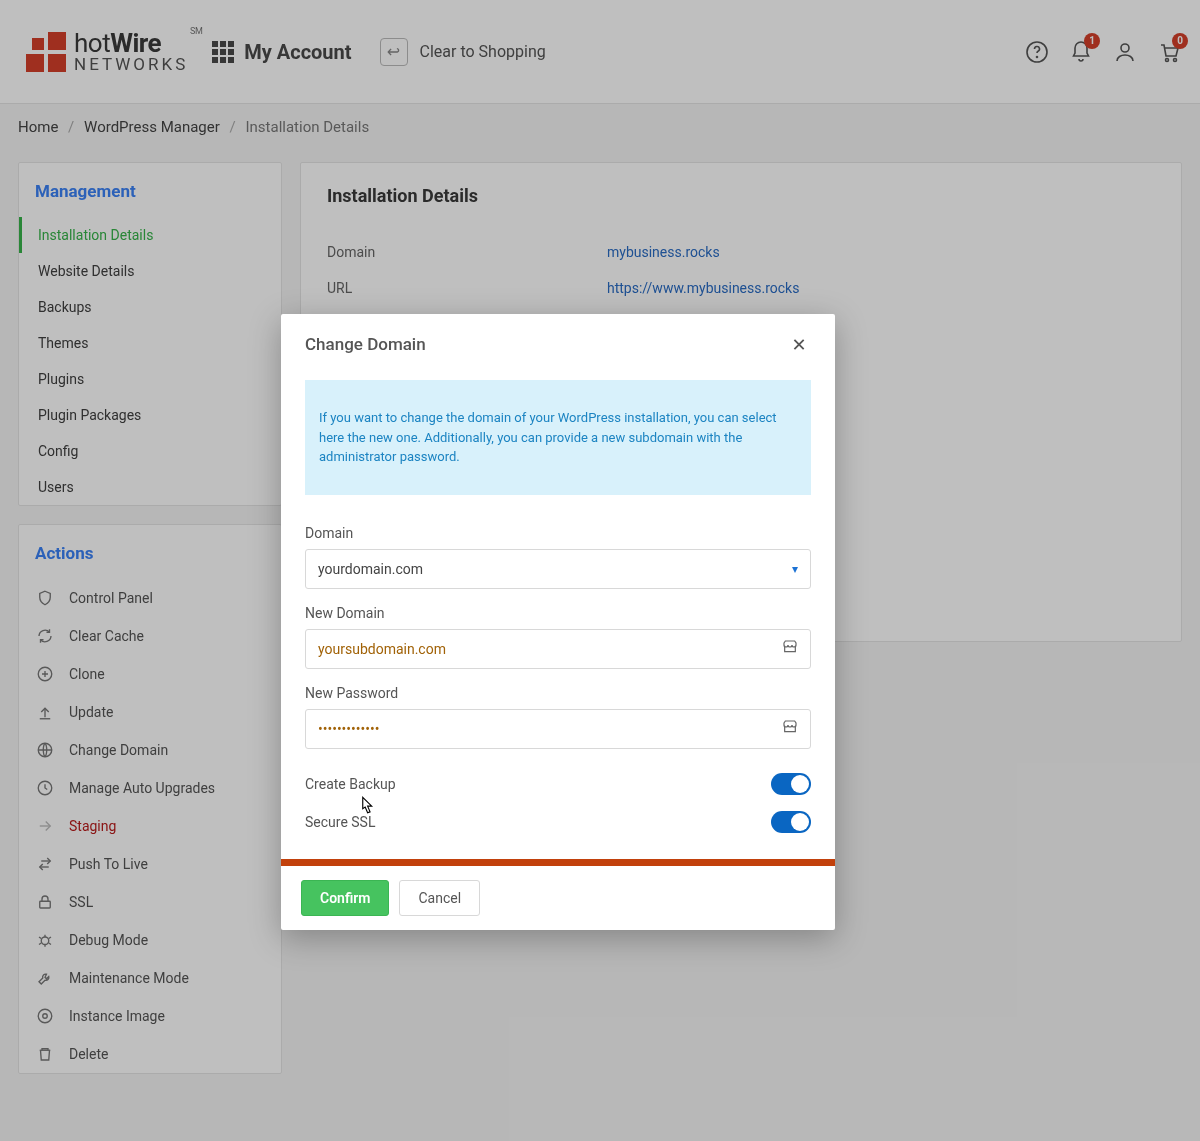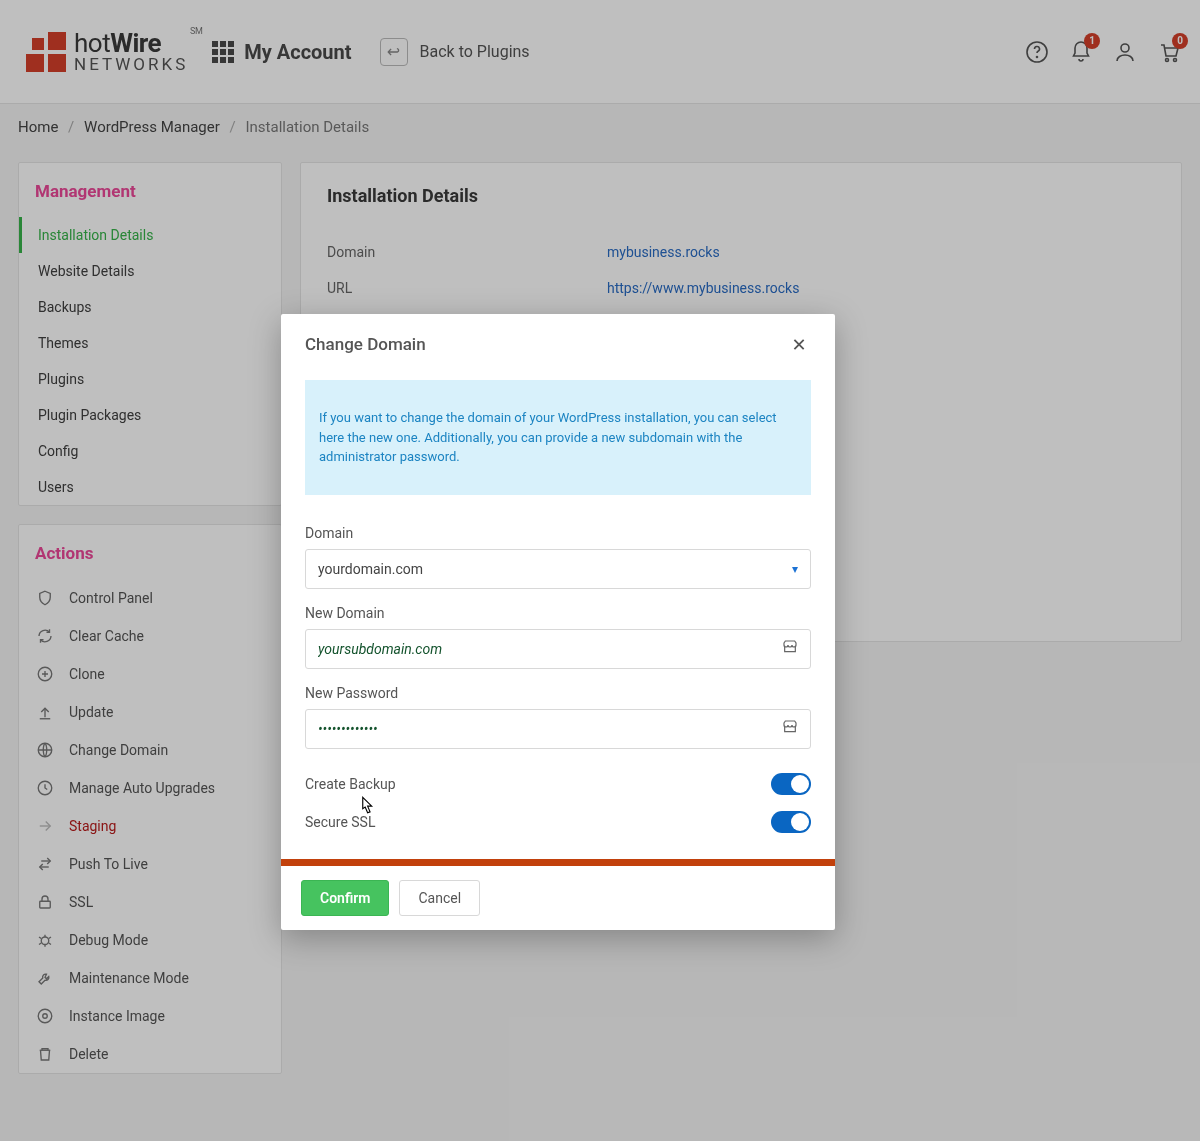--- a/index.html
+++ b/index.html
@@ -49,21 +49,21 @@
   .ticon svg { width: 24px; height: 24px; stroke: #555; fill: none; stroke-width: 1.6; }
   .badge { position: absolute; top: -6px; right: -6px; min-width: 16px; height: 16px; border-radius: 8px; background: #d43f2a; color: #fff; font-size: 10px; font-weight: 700; display: flex; align-items: center; justify-content: center; padding: 0 2px;}
   
   .crumbs { padding: 14px 18px; font-size: 15px; color: #777; background:#f5f5f5; }
   .crumbs a { color: #444; text-decoration: none; }
   .crumbs .sep { margin: 0 6px; color: #aaa; }
   
   .content { display: flex; gap: 18px; padding: 12px 18px; align-items: flex-start; }
   .sidebar { width: 264px; display: flex; flex-direction: column; gap: 18px; }
   .card { background: #fff; border: 1px solid #e5e5e5; border-radius: 2px; }
-  .card h3 { font-size: 17px; font-weight: 700; color: #ec4899; padding: 18px 16px 16px; }
+  .card h3 { font-size: 17px; font-weight: 700; color: #3b82f6; padding: 18px 16px 16px; }
   .navlist .item { padding: 10px 16px; font-size: 14px; color: #404040; cursor: pointer; border-left: 3px solid transparent;}
   .navlist .item.active { color: #37b34a; border-left-color: #37b34a; }
   .actions .item { padding: 9px 16px; font-size: 14px; color: #555; display: flex; align-items: center; gap: 14px; cursor: pointer;}
   .actions .item.disabled { color: #b91c1c; }
   .actions .icon { width: 20px; height: 20px; display:flex; align-items:center; justify-content:center;}
   .actions .icon svg { width: 18px; height: 18px; stroke: #777; fill: none; stroke-width: 1.8; }
   .actions .item.disabled .icon svg { stroke: #bbb; }
   .main { flex: 1; }
   .panel { background: #fff; border: 1px solid #e5e5e5; border-radius: 2px; padding: 22px 26px; min-height: 480px;}
   .panel h2 { font-size: 18px; font-weight: 700; color: #3a3a3a; margin-bottom: 28px;}
@@ -85,21 +85,21 @@
   .modal-body { padding: 6px 24px 18px; }
   .info-banner { background: #d8f1fb; color: #1c84c2; font-size: 13px; line-height: 1.5; padding: 28px 14px; margin-bottom: 30px; }
   .field { margin-bottom: 16px; }
   .field label { display: block; font-size: 14px; color: #555; margin-bottom: 8px; }
   .select, .input {
     width: 100%; height: 40px; border: 1px solid #d8d8d8; border-radius: 3px;
     padding: 0 12px; font-size: 14px; color: #444; background: #fff;
     display: flex; align-items: center; justify-content: space-between;
   }
   .select .chev { color: #1c72d4; font-size: 12px; }
-  .input input { border: none; outline: none; width: 100%; font-size: 14px; color: #14532d; font-family: inherit; font-style: italic; }
+  .input input { border: none; outline: none; width: 100%; font-size: 14px; color: #a16207; font-family: inherit; }
   .input .suffix-icon { color: #666; }
   .toggle-row { display: flex; justify-content: space-between; align-items: center; padding: 8px 0; font-size: 14px; color: #555;}
   .toggle { width: 40px; height: 22px; border-radius: 11px; background: #0a66c2; position: relative; }
   .toggle .knob { width: 18px; height: 18px; border-radius: 50%; background: #fff; position: absolute; top: 2px; right: 2px; }
   .modal-foot { border-top: 7px solid #c2410c; padding: 14px 20px; display: flex; gap: 10px; }
   .btn { height: 36px; padding: 0 18px; border-radius: 3px; font-size: 14px; cursor: pointer; display: inline-flex; align-items: center; justify-content: center; }
   .btn-primary { background: #46c35f; color: #fff; border: 1px solid #3bb553; font-weight: 600;}
   .btn-secondary { background: #fff; color: #555; border: 1px solid #d8d8d8; }
   .modal .cursor2 { position: absolute; left: 72px; top: 478px; width: 26px; height: 30px; pointer-events: none; z-index: 5;}
 </style>
@@ -130,21 +130,21 @@
           <span></span>
           <span></span>
           <span></span>
           <span></span>
           <span></span>
         </div>
       <span>My Account</span>
     </div>
     <div class="back-shop">
       <span class="back-key">↩</span>
-      <span>Back to Plugins</span>
+      <span>Clear to Shopping</span>
     </div>
     <div class="topbar-spacer"></div>
     <div class="topbar-icons">
       <div class="ticon">
           <svg viewBox="0 0 24 24">
             <circle cx="12" cy="12" r="10"></circle>
             <path d="M9.5 9a2.5 2.5 0 1 1 3.5 2.3c-.8.4-1 1-1 1.7"></path>
             <circle cx="12" cy="17" r="0.5" fill="#555"></circle>
           </svg>
         </div>

